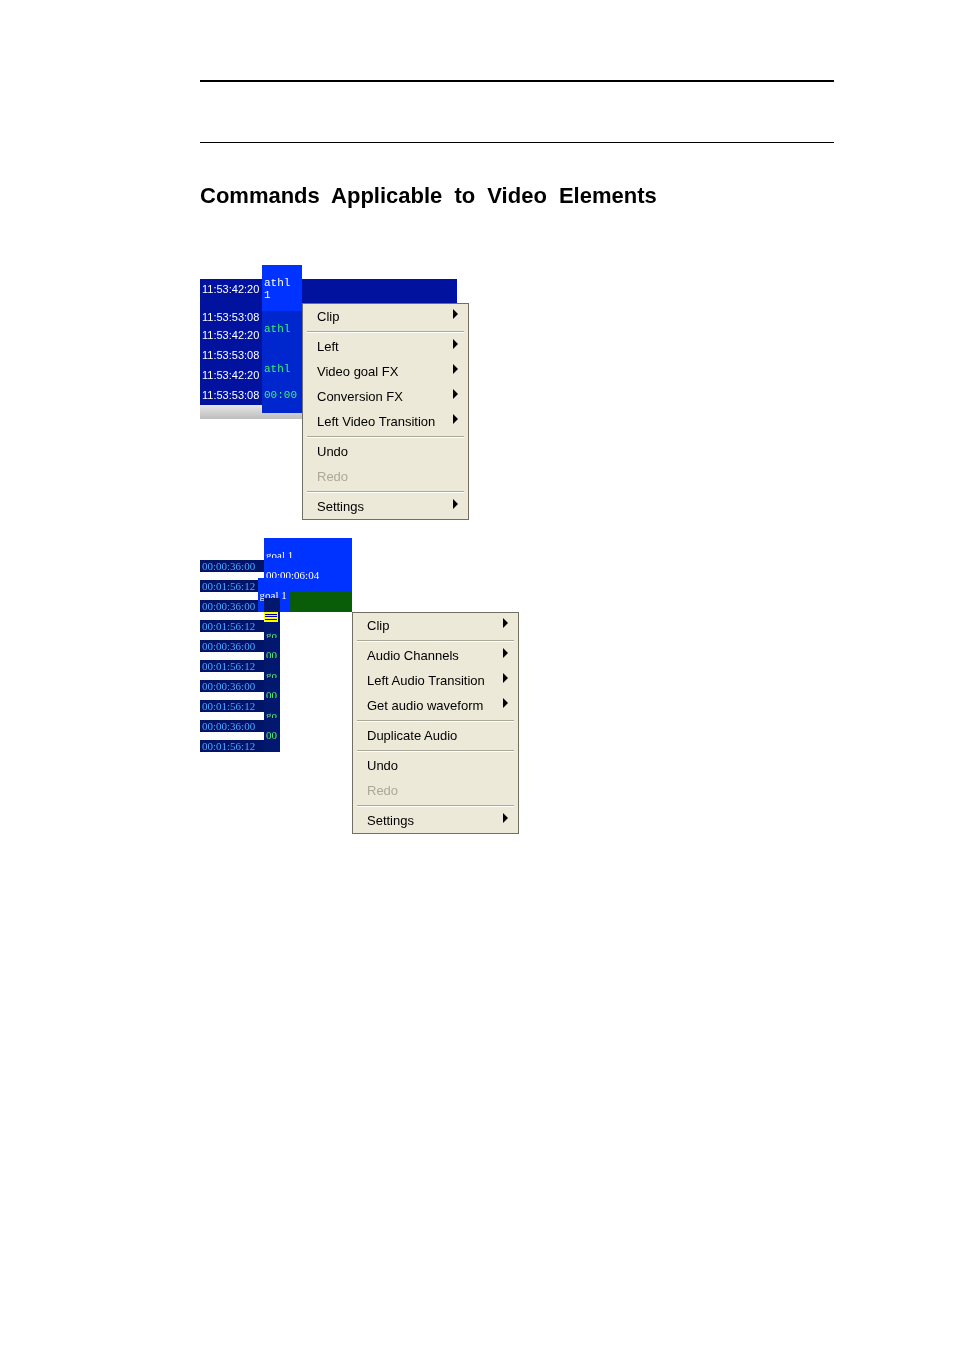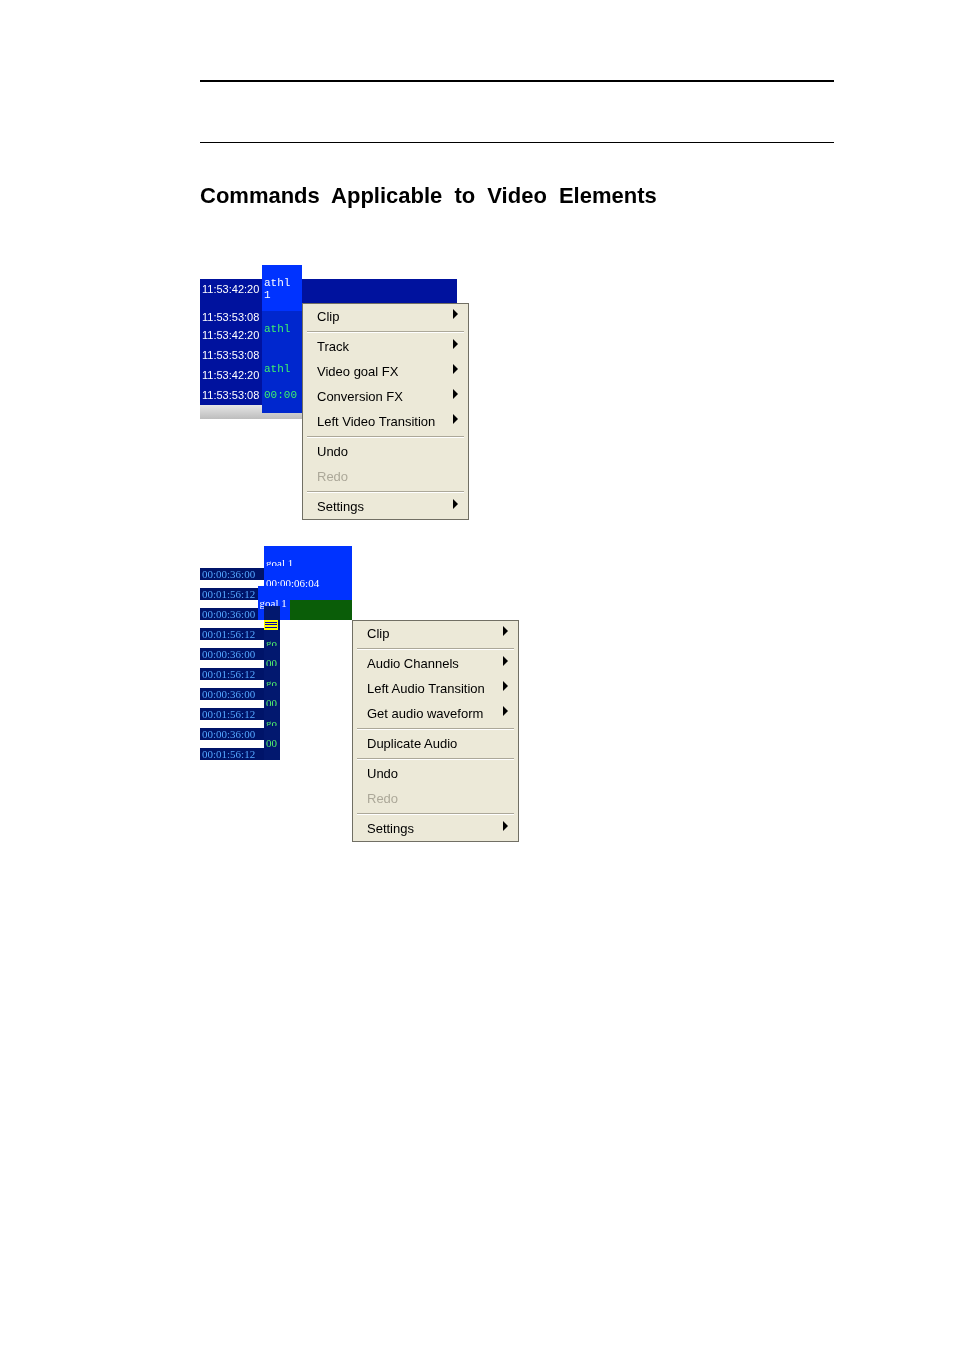--- a/index.html
+++ b/index.html
@@ -21,21 +21,21 @@
     margin-bottom: 40px;
   }
   h2.section-heading {
     font-size: 22px;
     font-weight: bold;
     margin: 0 0 70px 0;
     word-spacing: 6px;
   }
 
   
-  .timeline1 { display: flex; margin-bottom: 40px; }
+  .timeline1 { display: flex; margin-bottom: 32px; }
   .tl-col1 {
     background: #00129e;
     color: #fff;
     font-family: "Courier New", monospace;
     font-size: 12px;
     width: 102px;
   }
   .tl-row1 {
     display: flex;
     height: 20px;
@@ -215,21 +215,21 @@
 
     <div>
       <div class="menu-highlight"></div>
       <div class="ctxmenu">
         <div class="mrow">
             <span>Clip</span>
             <span class="arrow"></span>
           </div>
         <div class="msep"></div>
         <div class="mrow">
-            <span>Track</span>
+            <span>Left</span>
             <span class="arrow"></span>
           </div>
         <div class="mrow">
             <span>Video goal FX</span>
             <span class="arrow"></span>
           </div>
         <div class="mrow">
             <span>Conversion FX</span>
             <span class="arrow"></span>
           </div>

